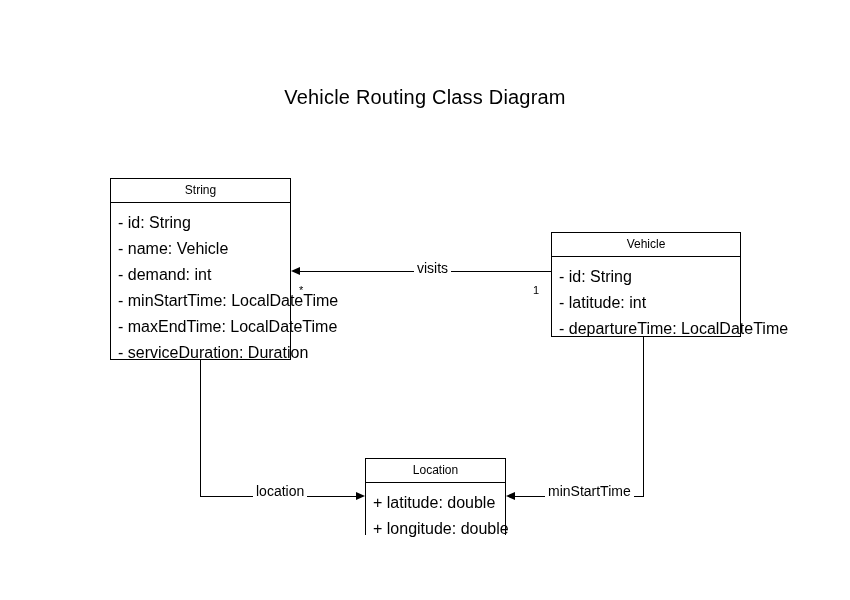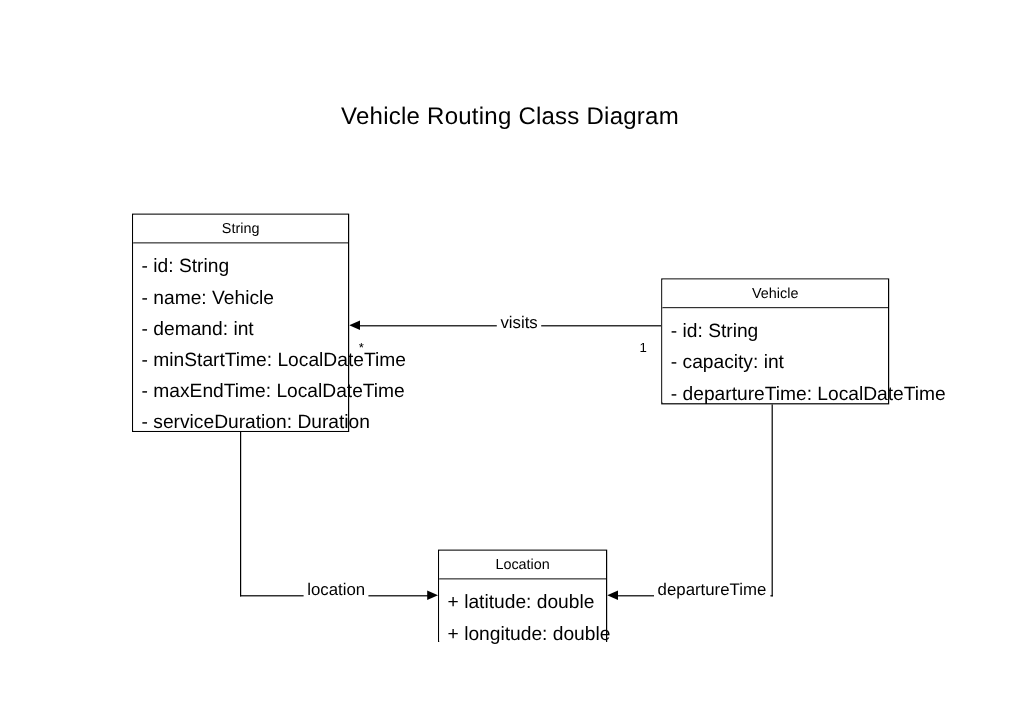--- a/index.html
+++ b/index.html
@@ -145,21 +145,21 @@
       <div class="attr">- minStartTime: LocalDateTime</div>
       <div class="attr">- maxEndTime: LocalDateTime</div>
       <div class="attr">- serviceDuration: Duration</div>
     </div>
   </div>
 
   <div class="uml-class" id="class-vehicle">
     <div class="class-name">Vehicle</div>
     <div class="class-attrs">
       <div class="attr">- id: String</div>
-      <div class="attr">- capacity: int</div>
+      <div class="attr">- latitude: int</div>
       <div class="attr">- departureTime: LocalDateTime</div>
     </div>
   </div>
 
   <div class="uml-class" id="class-location">
     <div class="class-name">Location</div>
     <div class="class-attrs">
       <div class="attr">+ latitude: double</div>
       <div class="attr">+ longitude: double</div>
     </div>
@@ -172,15 +172,15 @@
   <div class="mult-label" id="mult-visits-target">1</div>
 
   <div class="edge-line v-line" id="edge-location-v"></div>
   <div class="edge-line h-line" id="edge-location-h"></div>
   <div class="arrow arrow-right" id="edge-location-arrow"></div>
   <div class="edge-label" id="edge-location-label">location</div>
 
   <div class="edge-line v-line" id="edge-homelocation-v"></div>
   <div class="edge-line h-line" id="edge-homelocation-h"></div>
   <div class="arrow arrow-left" id="edge-homelocation-arrow"></div>
-  <div class="edge-label" id="edge-homelocation-label">departureTime</div>
+  <div class="edge-label" id="edge-homelocation-label">minStartTime</div>
 
 </div>
 
 </body></html>

